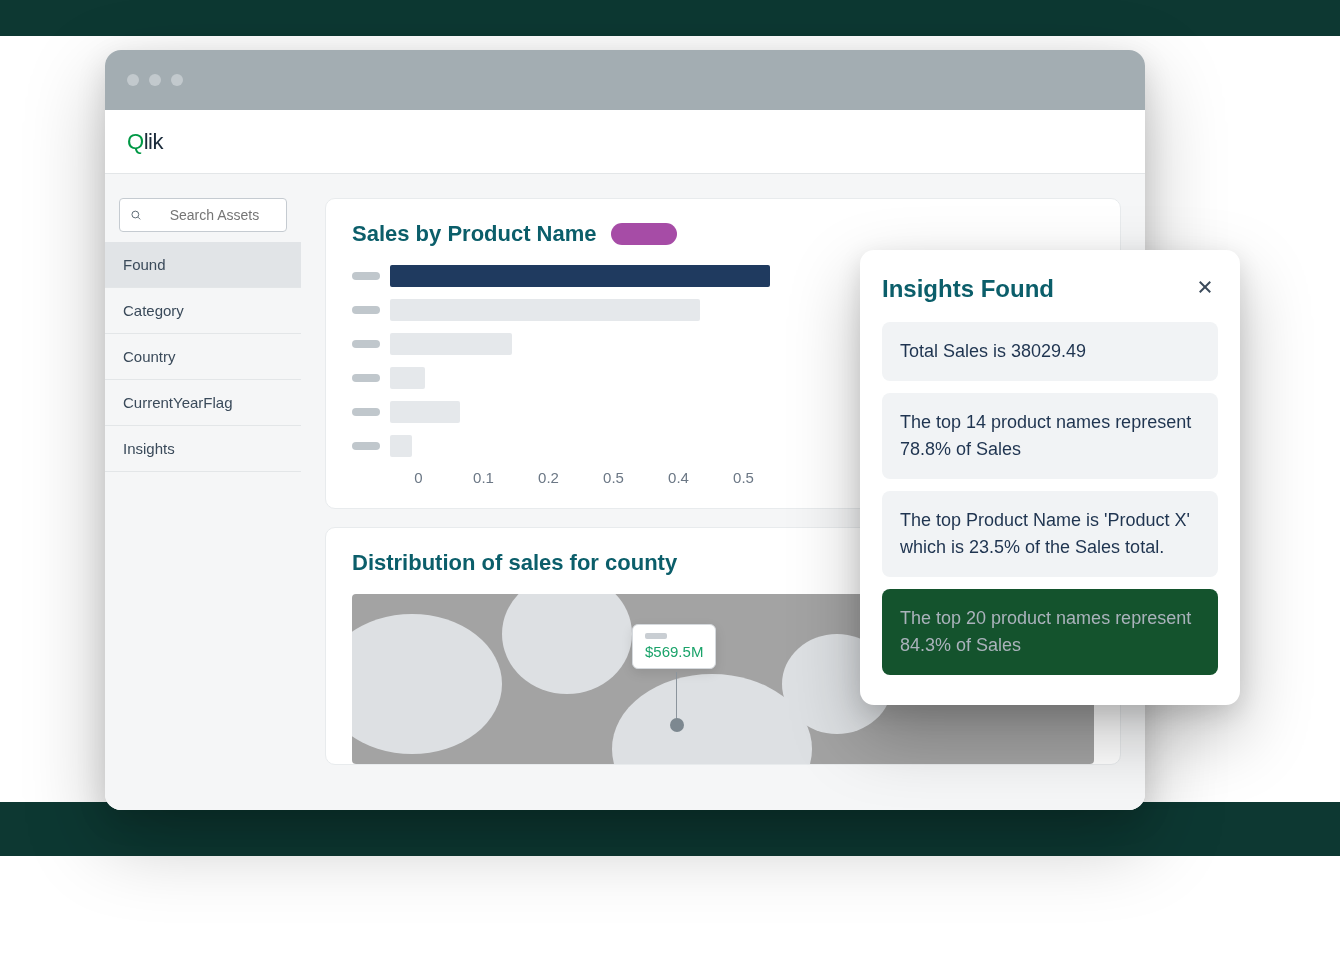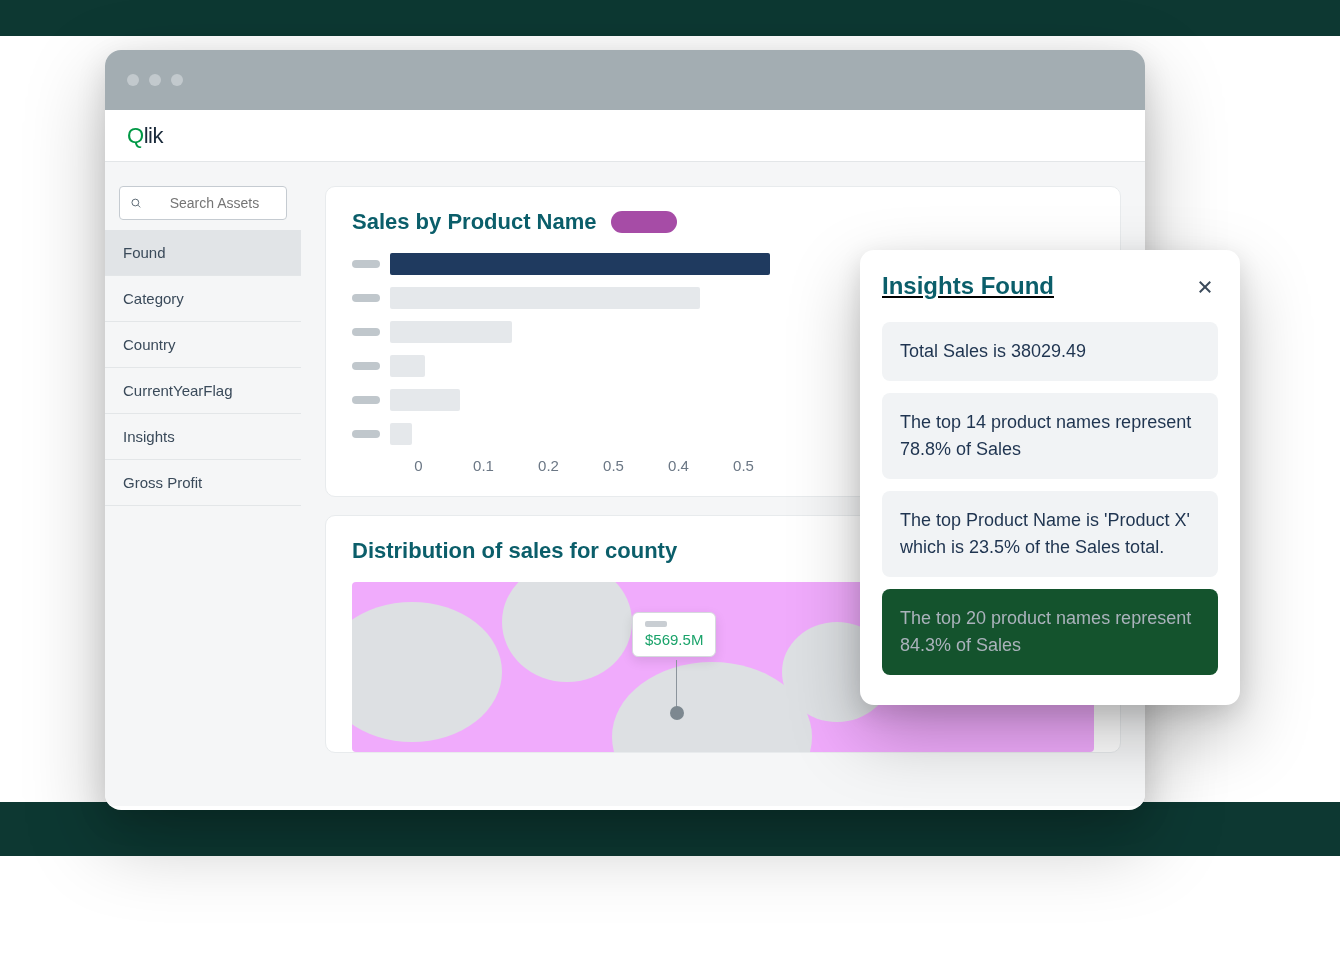--- a/index.html
+++ b/index.html
@@ -36,21 +36,21 @@
 .titlebar {
   height: 60px;
   background: #a3adb2;
   display: flex;
   align-items: center;
   padding: 0 22px;
 }
 .dots { display: flex; gap: 10px; }
 .dot { width: 12px; height: 12px; border-radius: 50%; background: #c2c9cd; }
 .brandbar {
-  height: 52px;
+  height: 64px;
   background: #fff;
   display: flex;
   align-items: center;
   padding: 0 22px;
   border-bottom: 1px solid #e3e6e8;
 }
 .brand { font-size: 22px; font-weight: 500; color: #1a2a3a; letter-spacing: -0.5px; }
 .brand .q-letter { color: #009845; }
 .body-area {
   display: flex;
@@ -164,21 +164,21 @@
   font-size: 15px;
   color: #6b7785;
 }
 .axis span { width: 65px; text-align: center; }
 .map-card {
   position: relative;
   padding-bottom: 0;
 }
 .map-area {
   height: 170px;
-  background: #f0abfc;
+  background: #a3a3a3;
   border-radius: 4px;
   position: relative;
   overflow: hidden;
   margin-top: 8px;
 }
 .map-shape {
   position: absolute;
   background: #dde0e3;
   border-radius: 50%;
 }
@@ -225,23 +225,22 @@
   left: 860px;
   width: 380px;
   background: #fff;
   border-radius: 14px;
   box-shadow: 0 30px 70px rgba(0,0,0,0.25), 0 8px 24px rgba(0,0,0,0.12);
   padding: 22px 22px 18px 22px;
 }
 .insights-header {
   display: flex;
   justify-content: space-between;
-  align-items: flex-start;
+  align-items: center;
   margin-bottom: 16px;
-  text-decoration: underline;
 }
 .insights-title {
   font-size: 24px;
   font-weight: 700;
   color: #0b5e6a;
 }
 .close-x {
   font-size: 22px;
   color: #3a4a5a;
   cursor: pointer;
@@ -285,21 +284,20 @@
             <circle cx="11" cy="11" r="7"></circle>
             <line x1="21" y1="21" x2="16.5" y2="16.5"></line>
           </svg>
         <input type="text" placeholder="Search Assets" style="">
       </div>
       <div class="side-item active">Found</div>
       <div class="side-item">Category</div>
       <div class="side-item">Country</div>
       <div class="side-item">CurrentYearFlag</div>
       <div class="side-item">Insights</div>
-      <div class="side-item">Gross Profit</div>
     </div>
     <div class="main">
       <div class="card">
         <div class="card-title">
           <span>Sales by Product Name</span>
           <span class="pill"></span>
         </div>
         <div class="chart-row">
           <div class="bars">
             <div class="bar-line">

